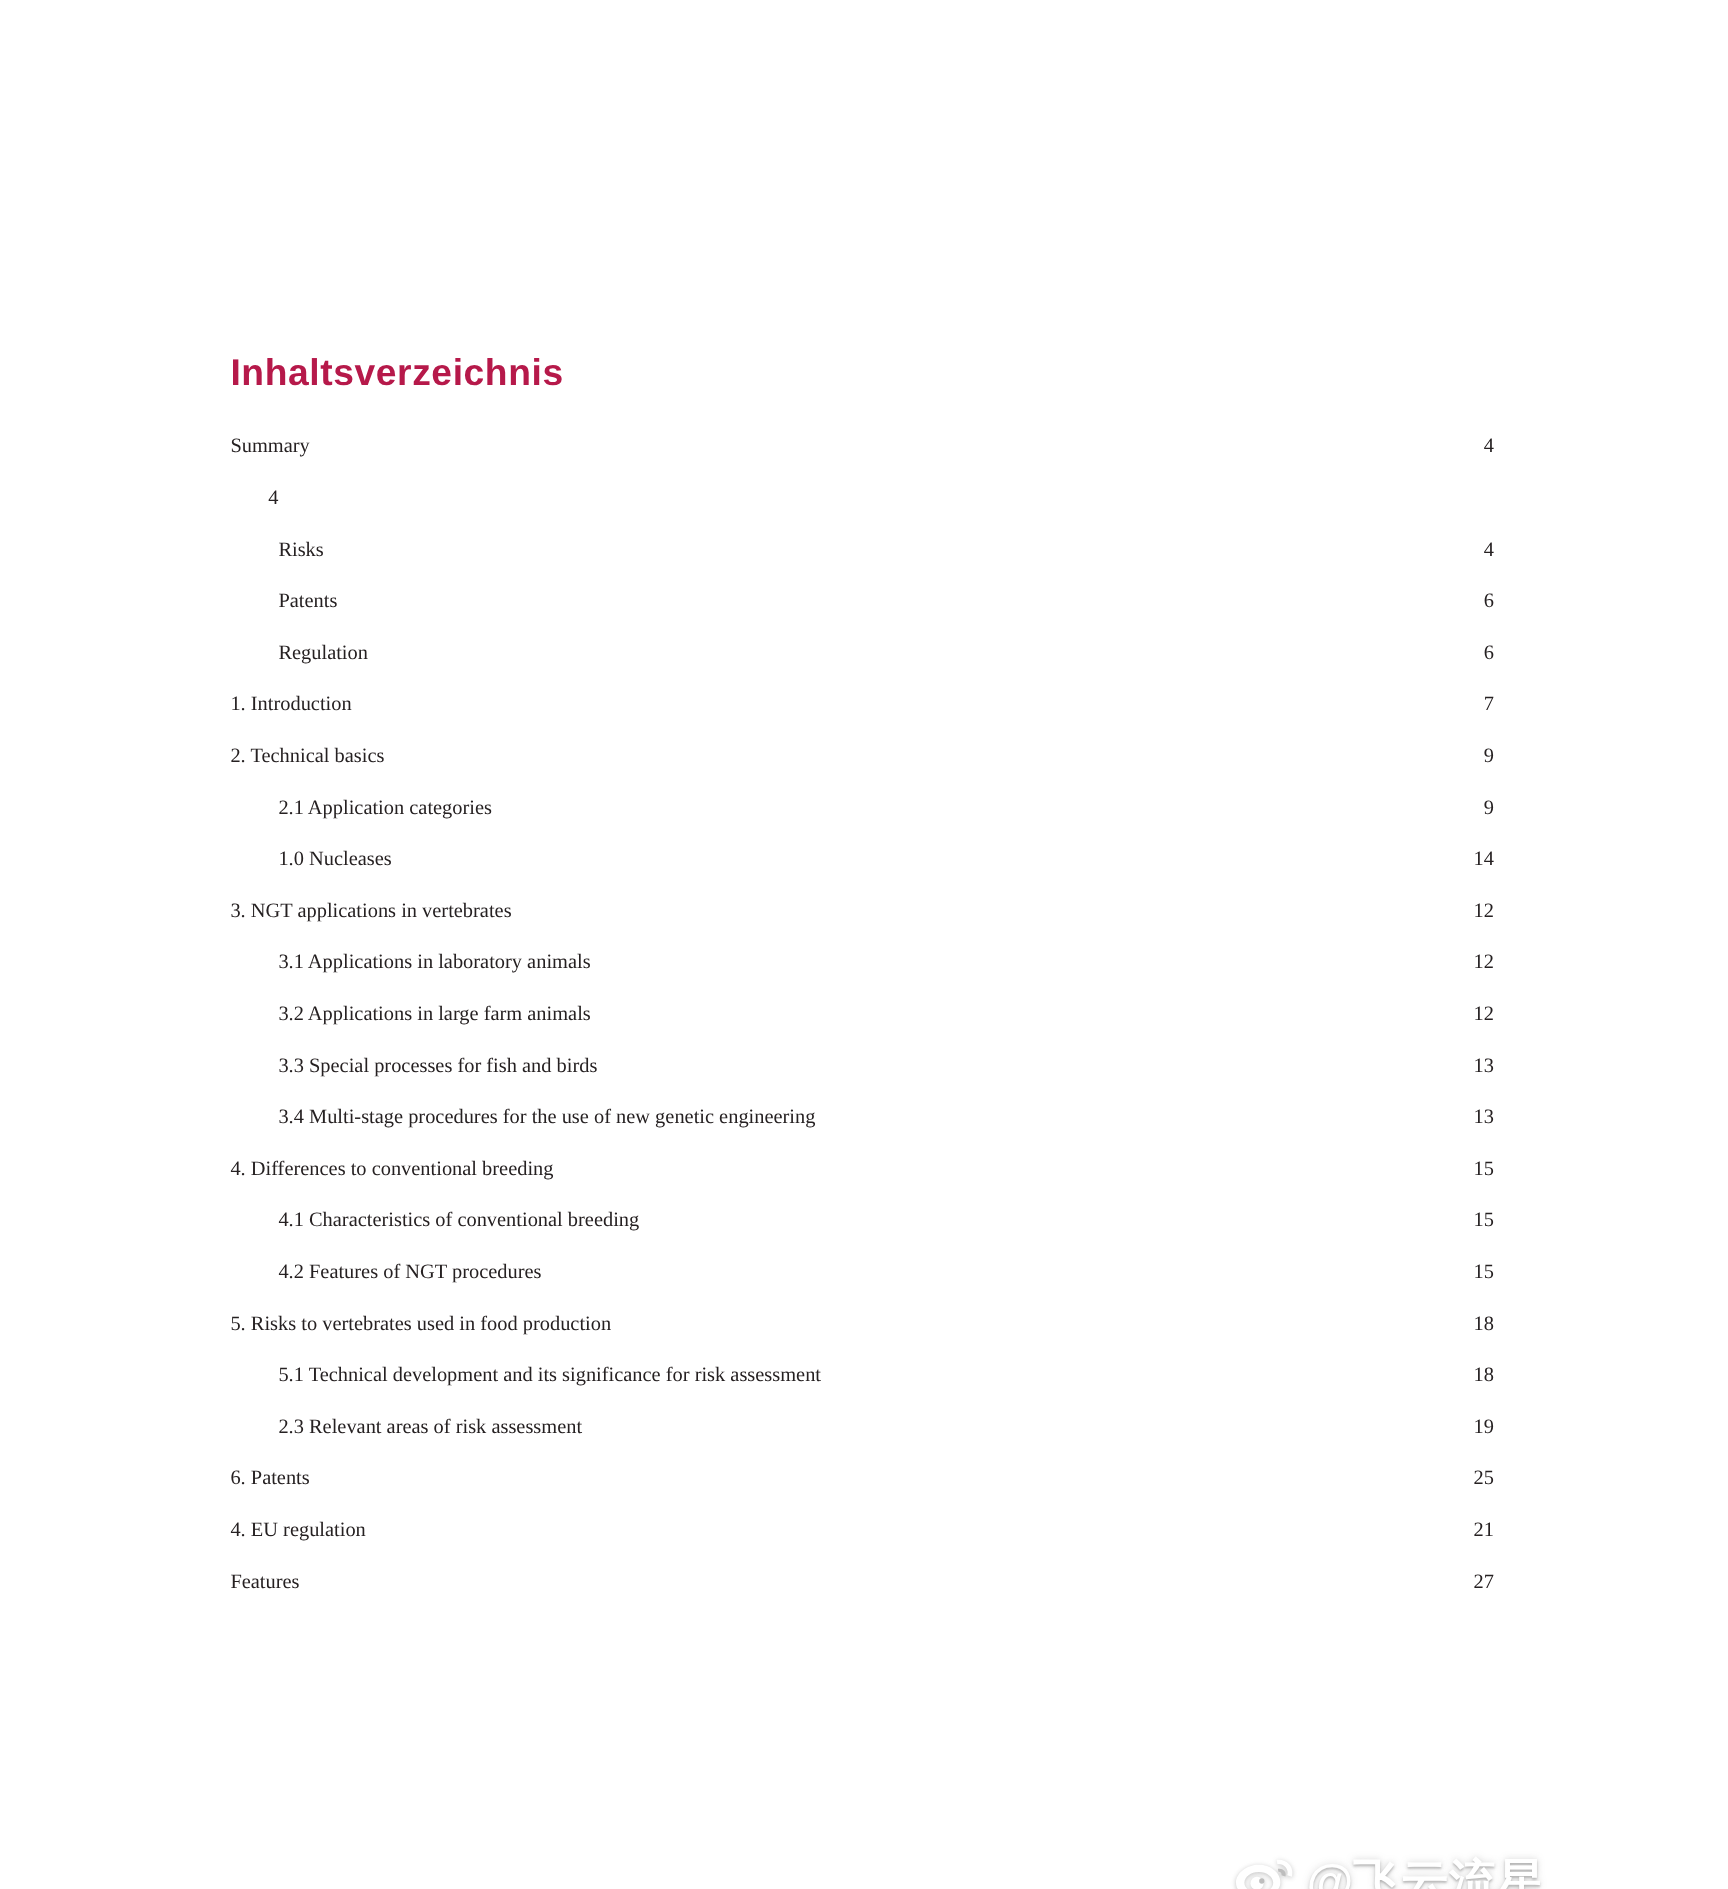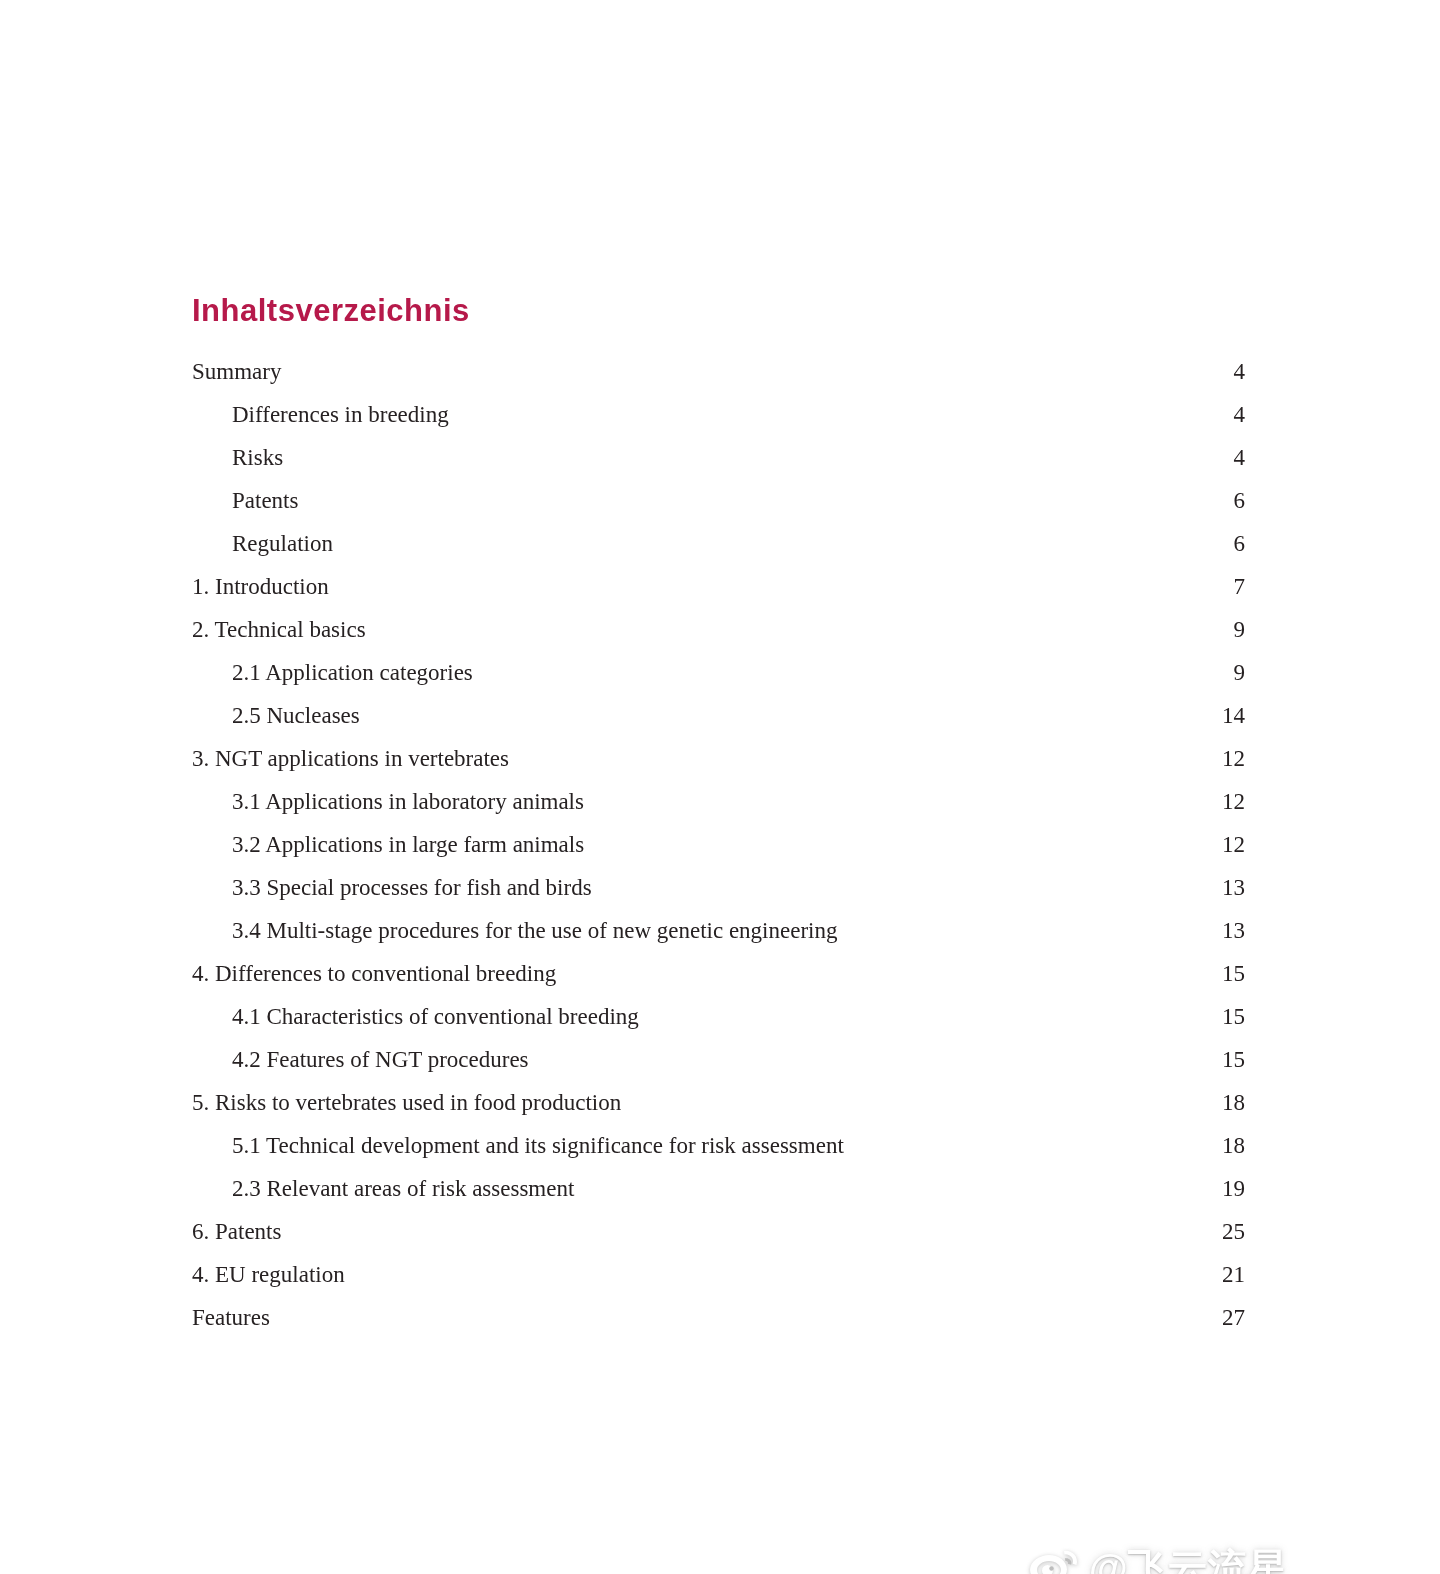--- a/index.html
+++ b/index.html
@@ -32,21 +32,21 @@
     top: 314px;
     width: 1053px;
   }
   .toc-row {
     display: flex;
     justify-content: space-between;
     align-items: baseline;
     height: 43px;
     line-height: 43px;
     color: #262122;
-    font-size: 23px;
+    font-size: 17px;
   }
   .toc-row .toc-label {
     white-space: nowrap;
   }
   .toc-row.indent-1 .toc-label {
     padding-left: 40px;
   }
   .toc-row .toc-page {
     white-space: nowrap;
     text-align: right;
@@ -79,21 +79,20 @@
 
   <h1 class="doc-title">Inhaltsverzeichnis</h1>
 
   <div class="toc">
     <div class="toc-row indent-0">
       <span class="toc-label">Summary</span>
       <span class="toc-page">4</span>
     </div>
 
     <div class="toc-row indent-1">
-      <span class="toc-label">Differences in breeding</span>
       <span class="toc-page">4</span>
     </div>
 
     <div class="toc-row indent-1">
       <span class="toc-label">Risks</span>
       <span class="toc-page">4</span>
     </div>
 
     <div class="toc-row indent-1">
       <span class="toc-label">Patents</span>
@@ -114,21 +113,21 @@
       <span class="toc-label">2. Technical basics</span>
       <span class="toc-page">9</span>
     </div>
 
     <div class="toc-row indent-1">
       <span class="toc-label">2.1 Application categories</span>
       <span class="toc-page">9</span>
     </div>
 
     <div class="toc-row indent-1">
-      <span class="toc-label">2.5 Nucleases</span>
+      <span class="toc-label">1.0 Nucleases</span>
       <span class="toc-page">14</span>
     </div>
 
     <div class="toc-row indent-0">
       <span class="toc-label">3. NGT applications in vertebrates</span>
       <span class="toc-page">12</span>
     </div>
 
     <div class="toc-row indent-1">
       <span class="toc-label">3.1 Applications in laboratory animals</span>

